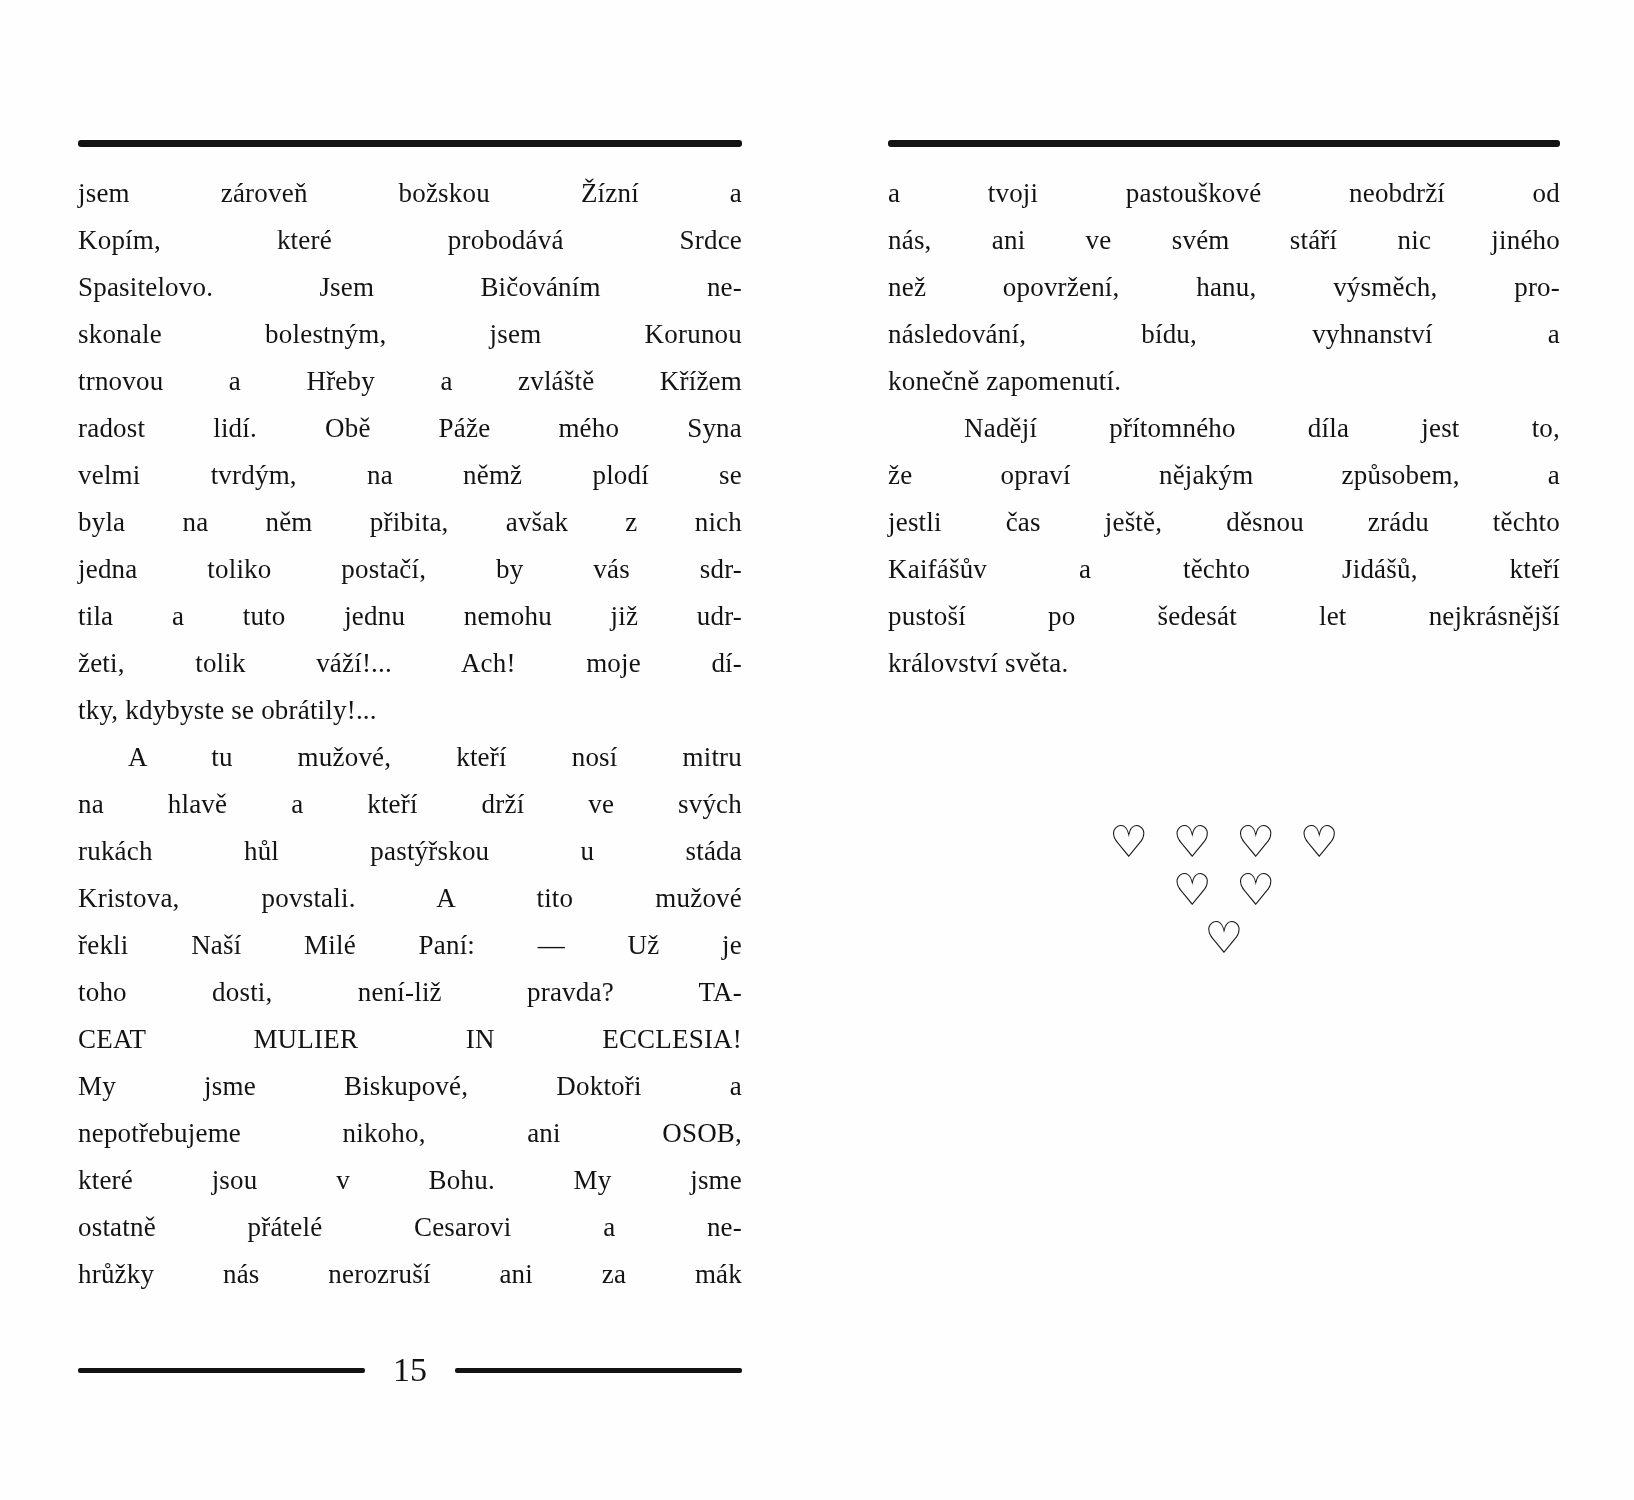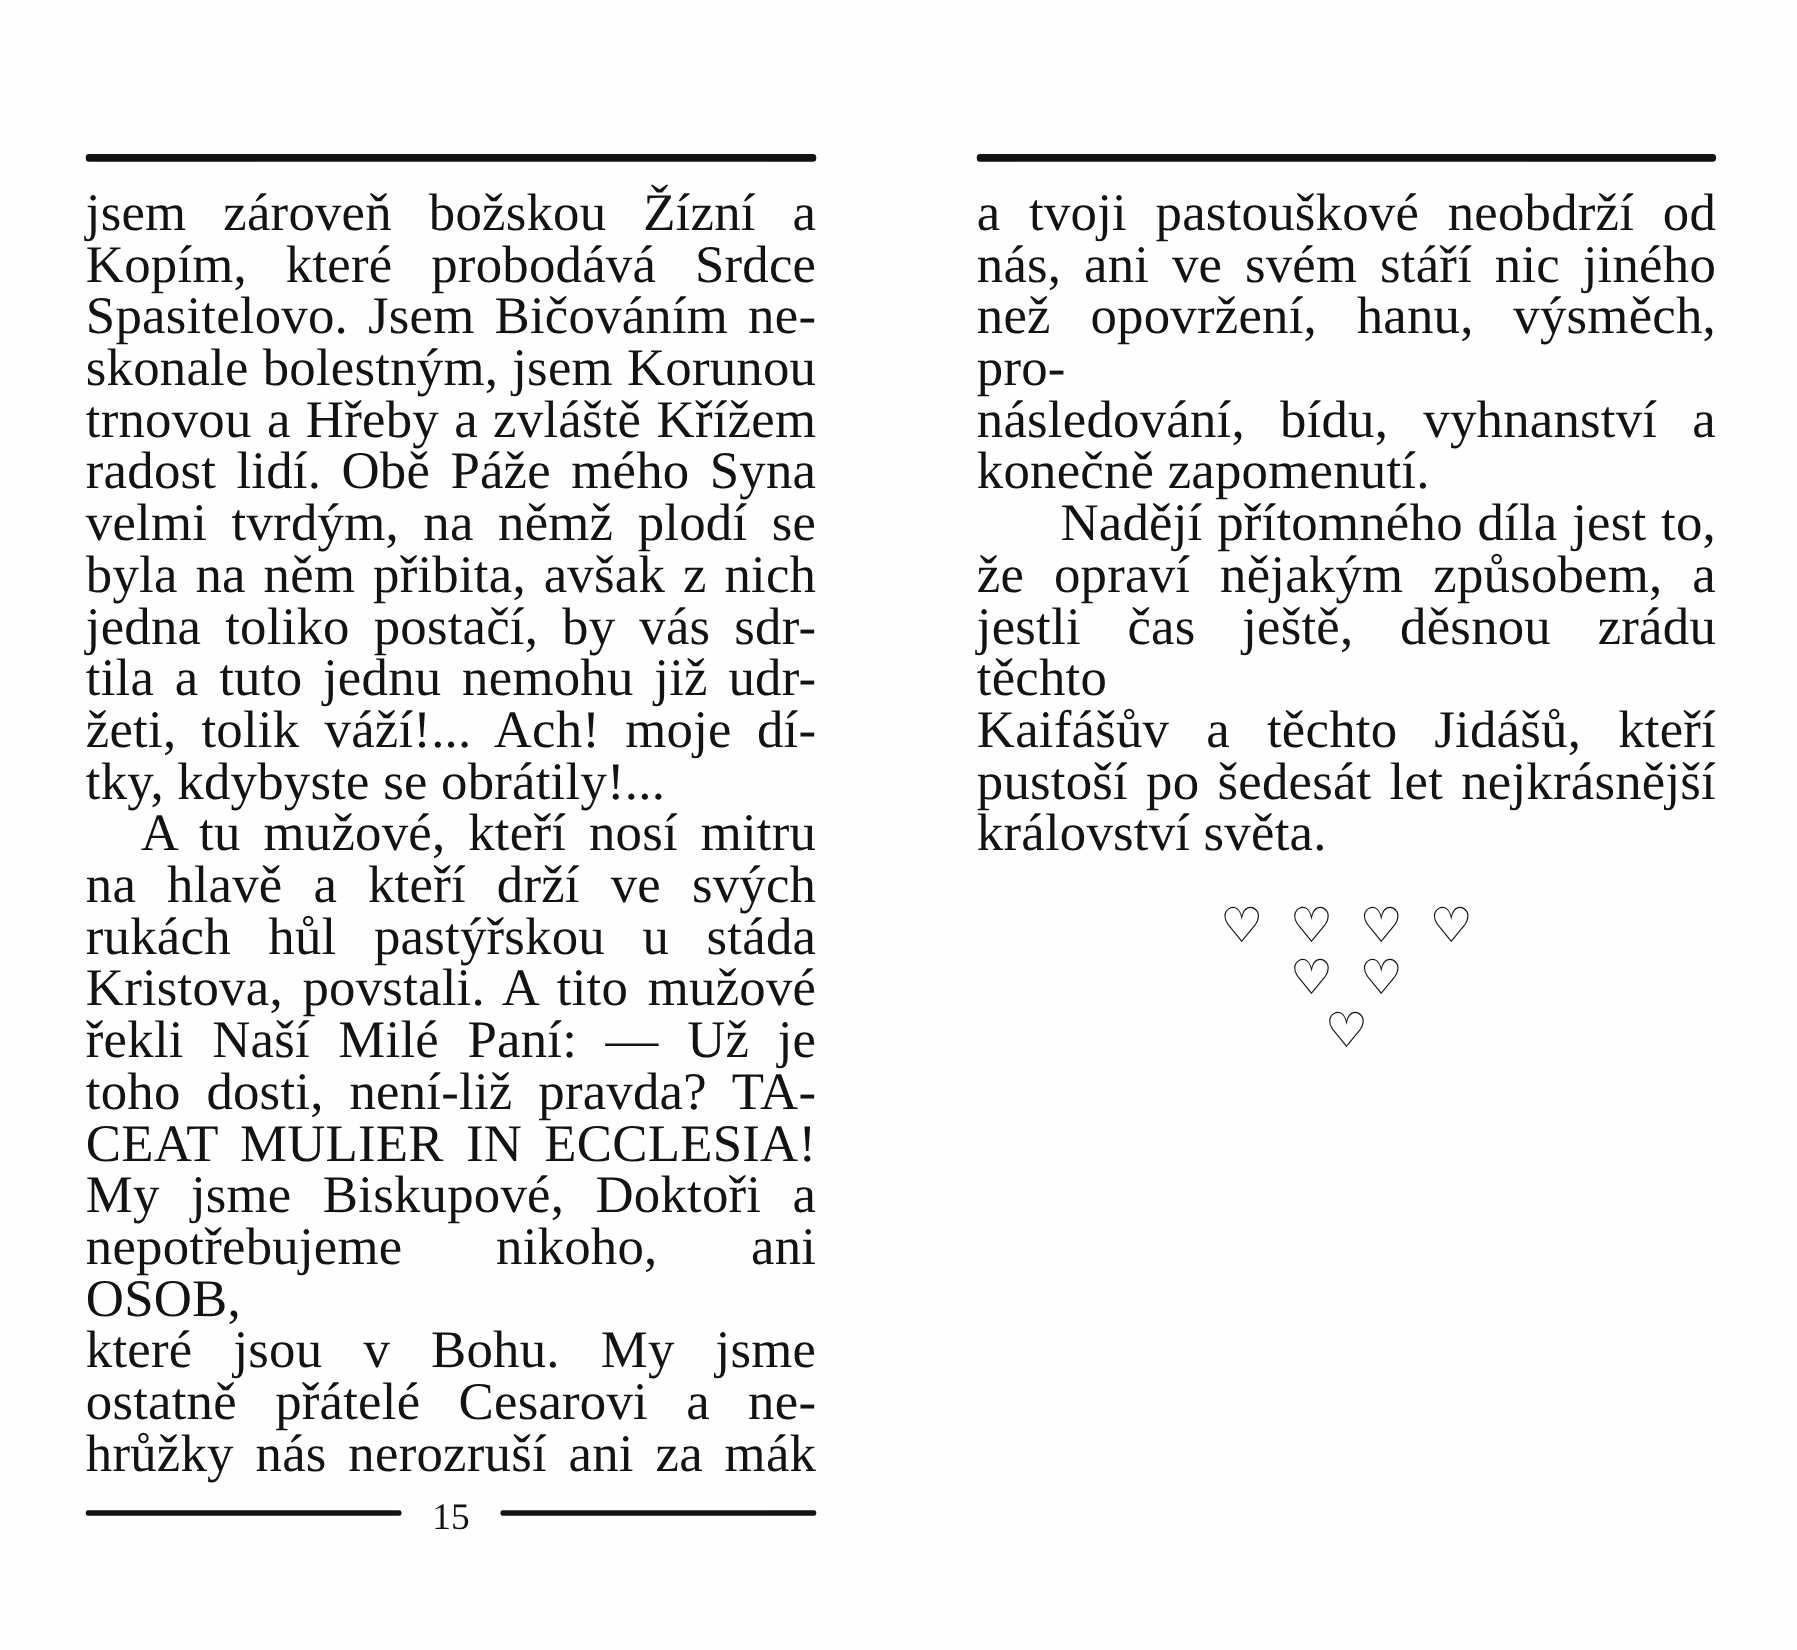--- a/index.html
+++ b/index.html
@@ -27,21 +27,21 @@
   .page.right { left: 888px; width: 672px; }
 
   .top-rule {
     height: 7px;
     background: #131313;
     border-radius: 3px;
   }
 
   .text-block {
     margin-top: 23px;
-    font-size: 48px;
+    font-size: 27px;
     line-height: 47px;
     letter-spacing: 0.2px;
   }
   .line {
     text-align: justify;
     text-align-last: justify;
     white-space: normal;
   }
   .line.last {
     text-align-last: left;
@@ -83,21 +83,20 @@
   }
   .f-rule {
     flex: 1;
     height: 5px;
     background: #131313;
     border-radius: 2px;
   }
   .page-number {
     font-size: 34px;
     line-height: 36px;
-    margin-top: 10px;
   }
 </style>
 </head>
 <body>
 
 <div class="spread">
 
   <section class="page left">
     <div class="top-rule"></div>
     <div class="text-block">

